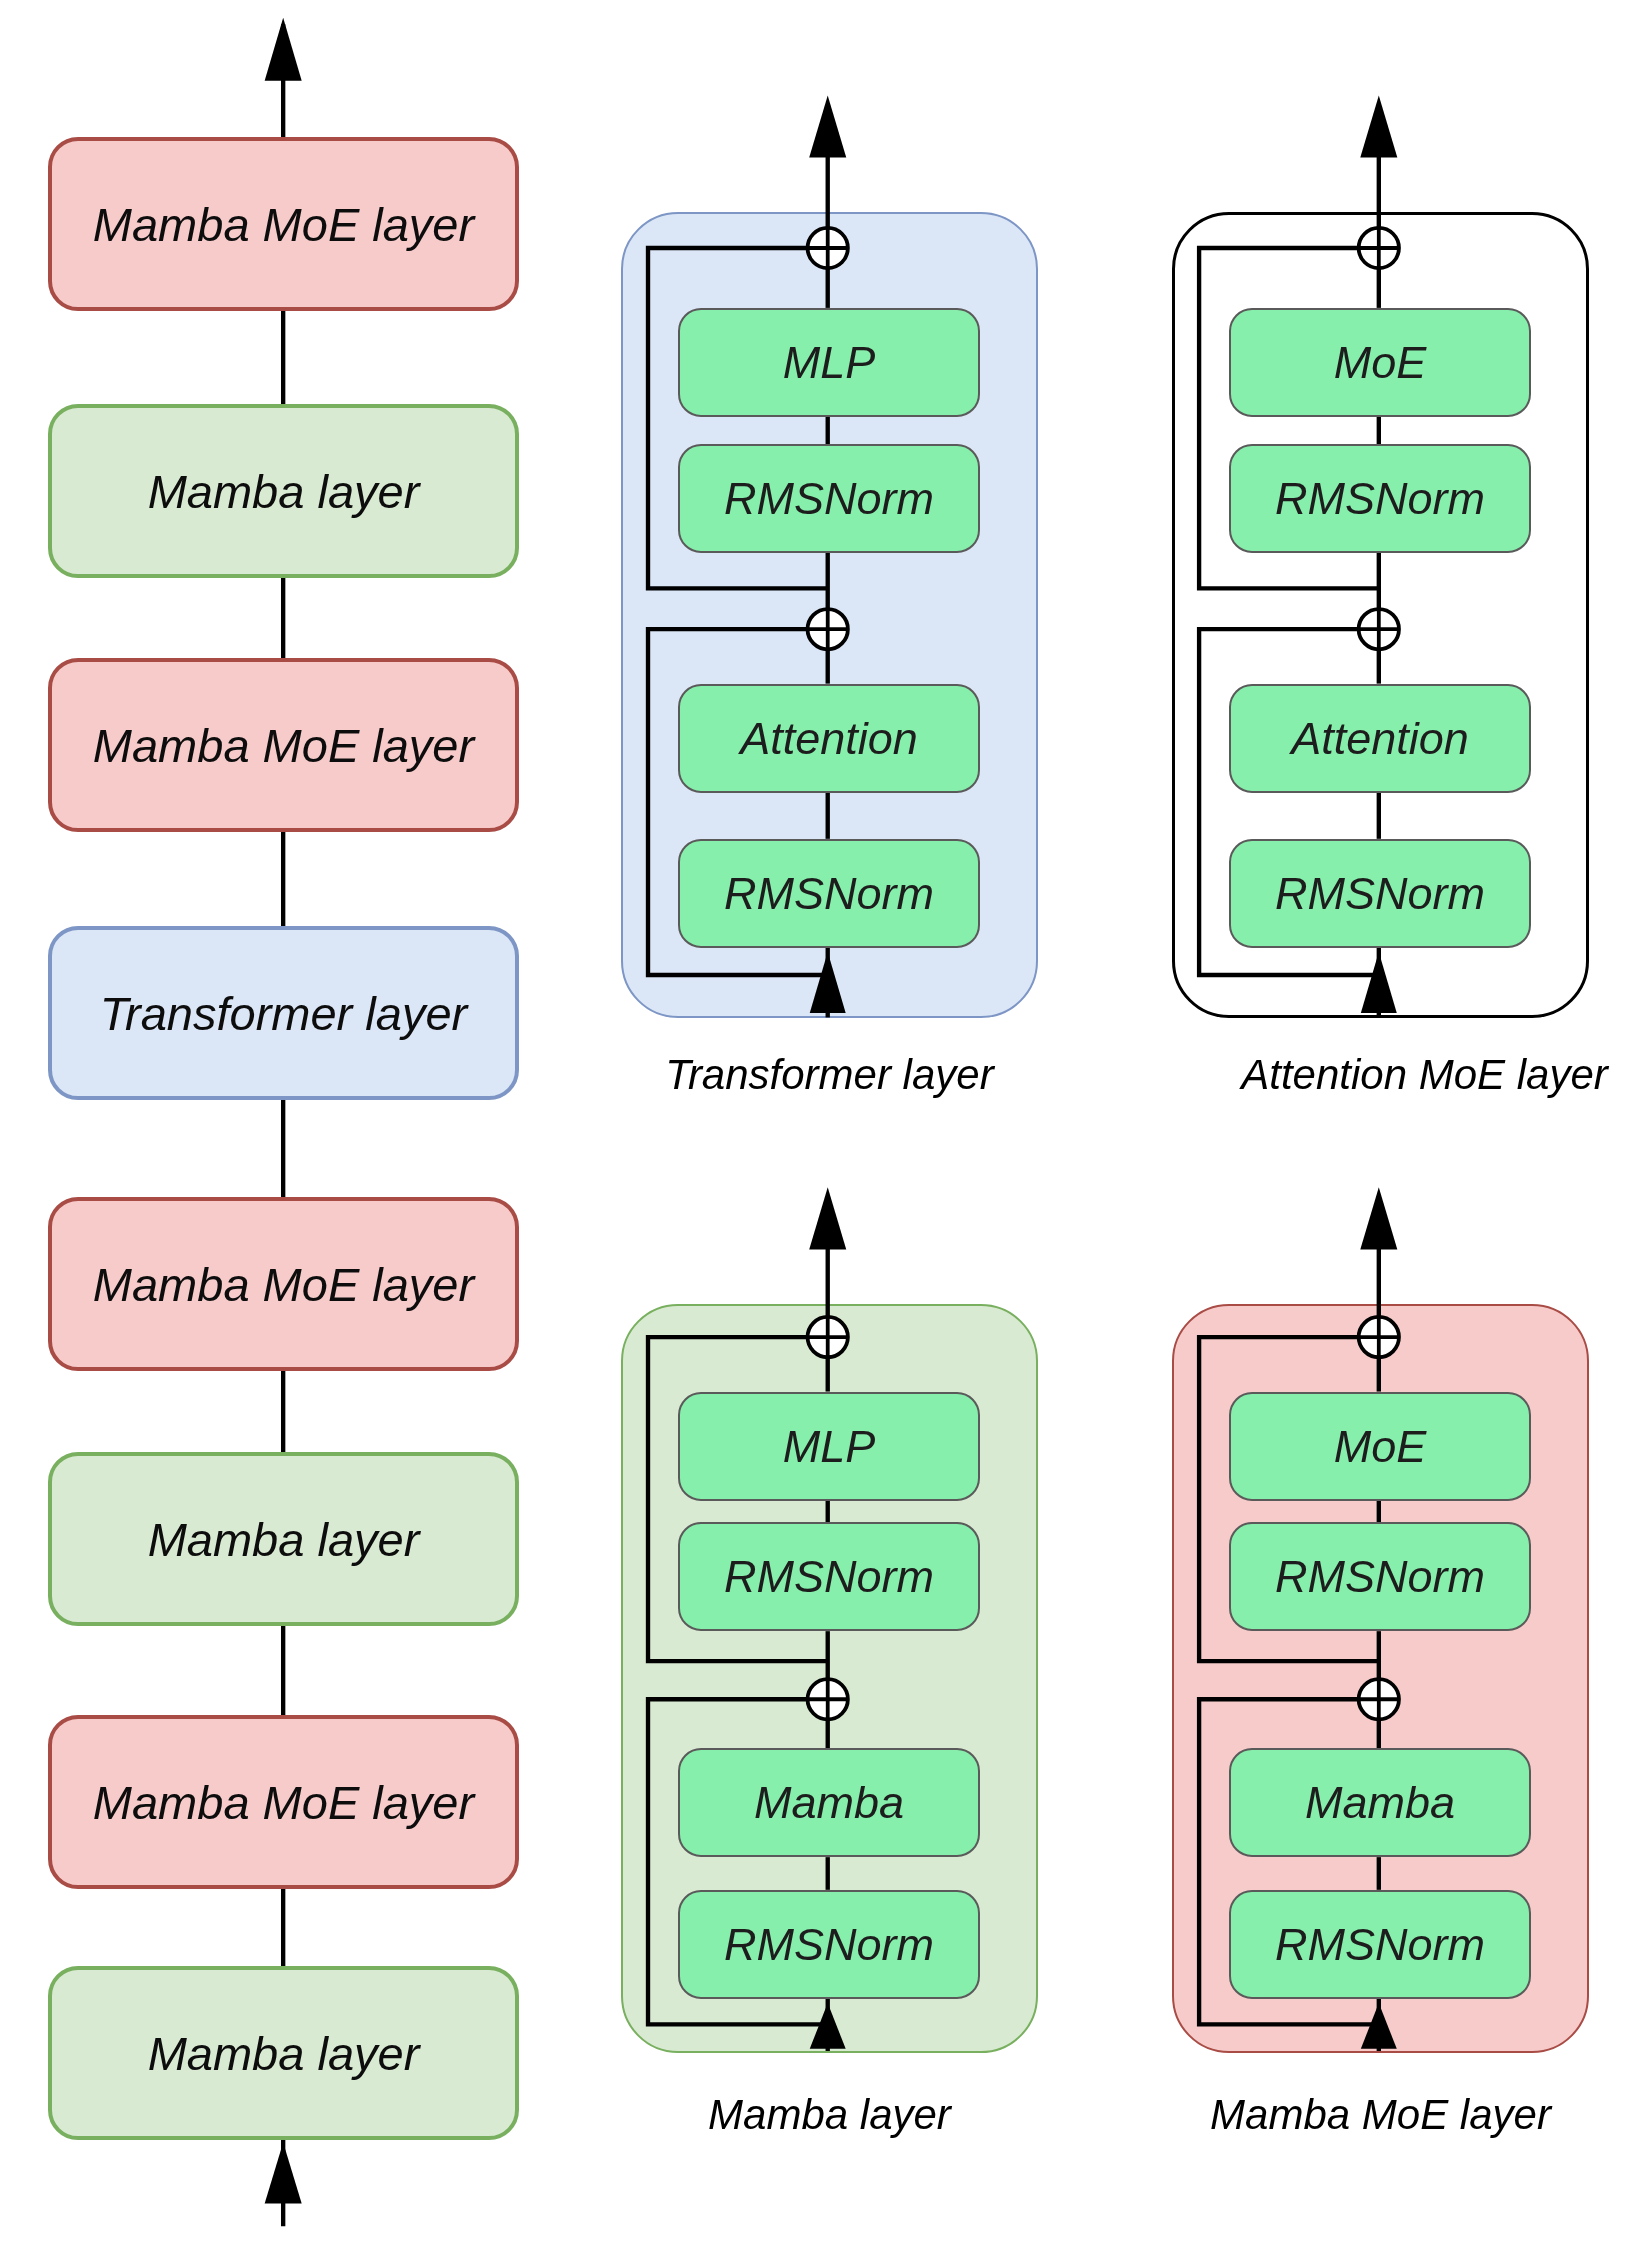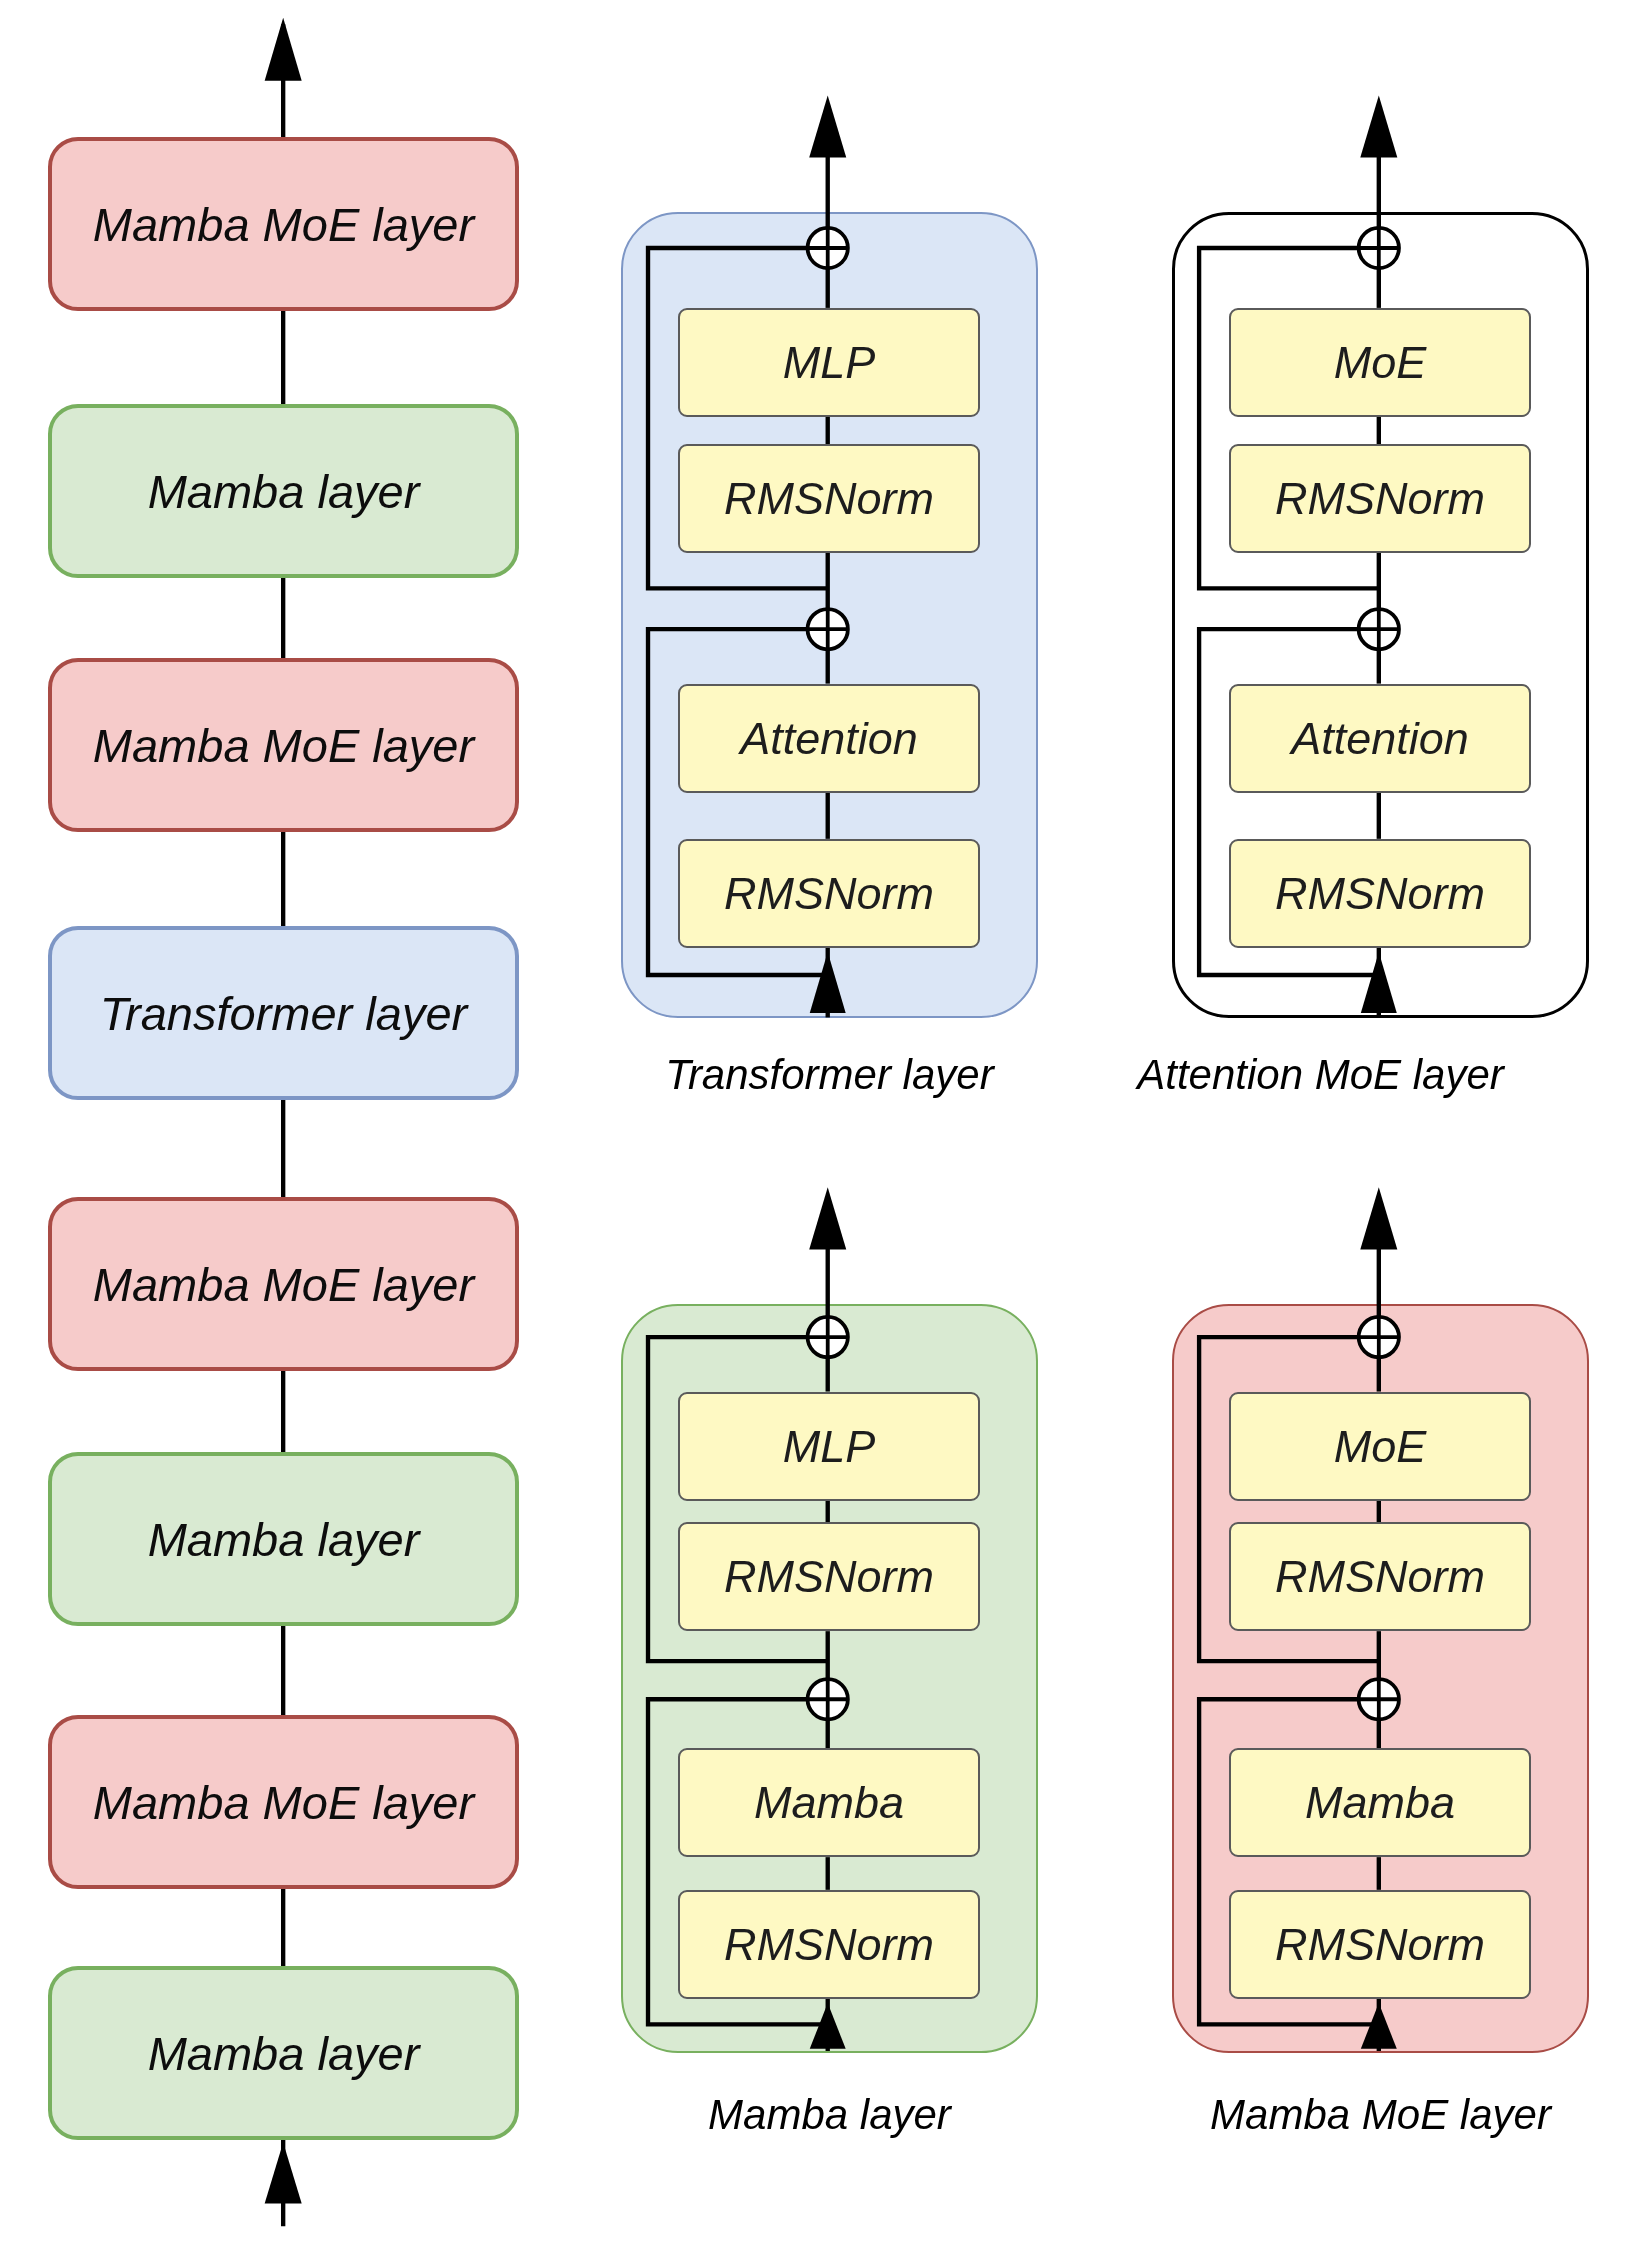--- a/index.html
+++ b/index.html
@@ -19,23 +19,23 @@
     border:2.7px solid;
     box-sizing:border-box;
   }
   .panel.blue{background:#dbe6f6;border-color:#7d96c5;}
   .panel.plain{background:#ffffff;border-color:#000000;border-width:3.8px;}
   .panel.green{background:#d9ead2;border-color:#78b05f;}
   .panel.red{background:#f6cbca;border-color:#a94c46;}
   .block{
     position:absolute;z-index:3;
     width:302px;height:109px;
-    background:#fef9c3;
+    background:#86efac;
     border:2.7px solid #5a5a5a;
-    border-radius:9px;
+    border-radius:23px;
     box-sizing:border-box;
     display:flex;align-items:center;justify-content:center;
     font-size:45px;color:#1d1d1d;
     white-space:nowrap;
   }
   .sbox{
     position:absolute;z-index:3;
     left:48px;width:471px;height:174px;
     border:4.4px solid;border-radius:30px;
     box-sizing:border-box;
@@ -197,21 +197,21 @@
   <div class="block" style="left:678px;top:308px;">MLP</div>
   <div class="block" style="left:678px;top:444px;">RMSNorm</div>
   <div class="block" style="left:678px;top:684px;">Attention</div>
   <div class="block" style="left:678px;top:839px;">RMSNorm</div>
   <div class="caption" style="left:621px;top:1051px;">Transformer layer</div>
 
   <div class="block" style="left:1229px;top:308px;">MoE</div>
   <div class="block" style="left:1229px;top:444px;">RMSNorm</div>
   <div class="block" style="left:1229px;top:684px;">Attention</div>
   <div class="block" style="left:1229px;top:839px;">RMSNorm</div>
-  <div class="caption" style="left:1112px;top:1051px;">Attention MoE layer</div>
+  <div class="caption" style="left:1216px;top:1051px;">Attention MoE layer</div>
 
   <div class="block" style="left:678px;top:1392px;">MLP</div>
   <div class="block" style="left:678px;top:1522px;">RMSNorm</div>
   <div class="block" style="left:678px;top:1748px;">Mamba</div>
   <div class="block" style="left:678px;top:1890px;">RMSNorm</div>
   <div class="caption" style="left:621px;top:2091px;">Mamba layer</div>
 
   <div class="block" style="left:1229px;top:1392px;">MoE</div>
   <div class="block" style="left:1229px;top:1522px;">RMSNorm</div>
   <div class="block" style="left:1229px;top:1748px;">Mamba</div>

